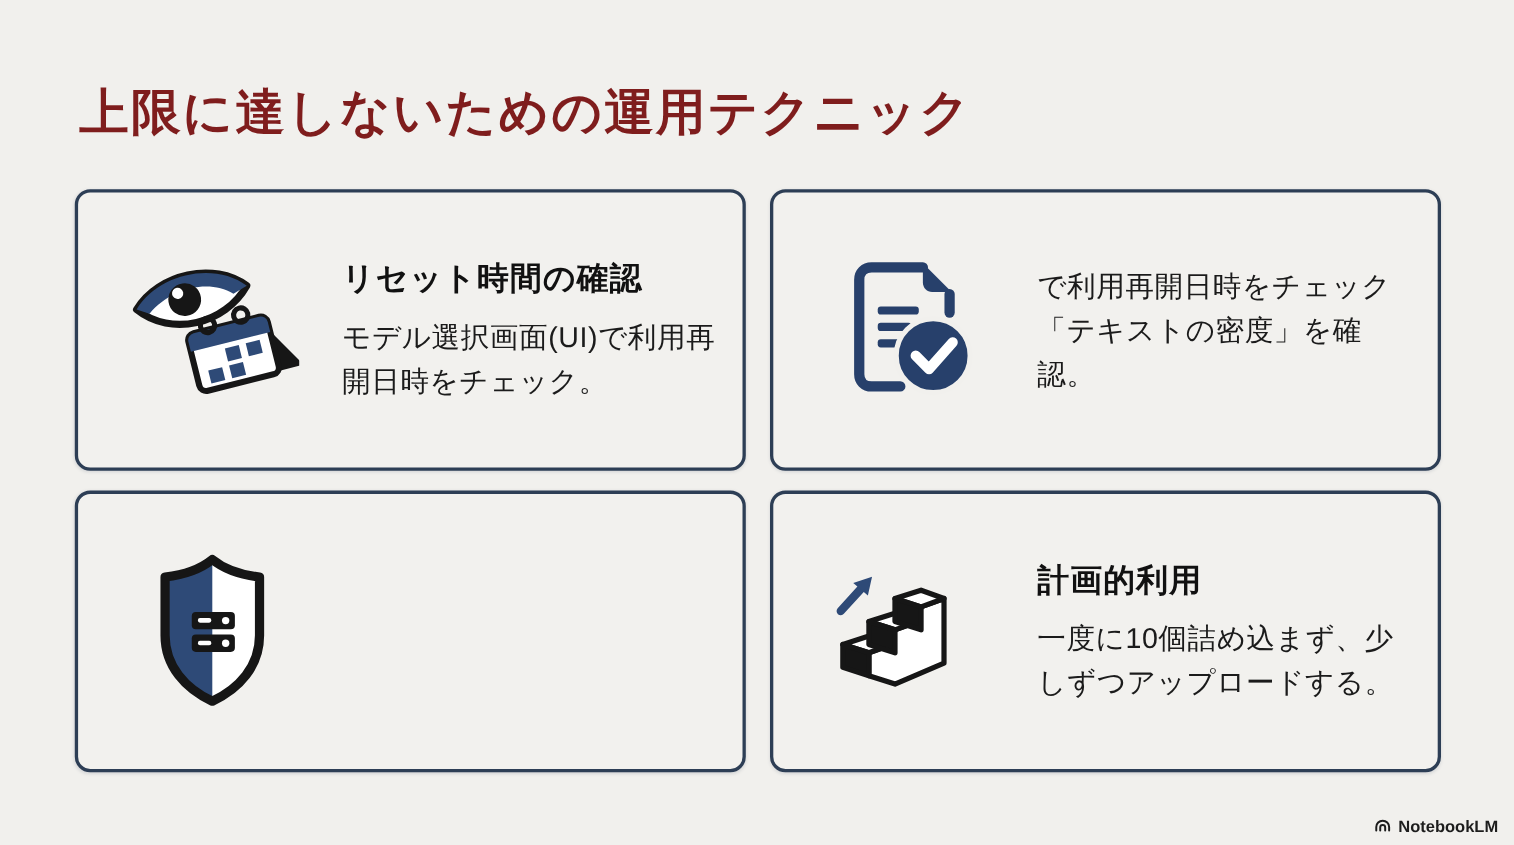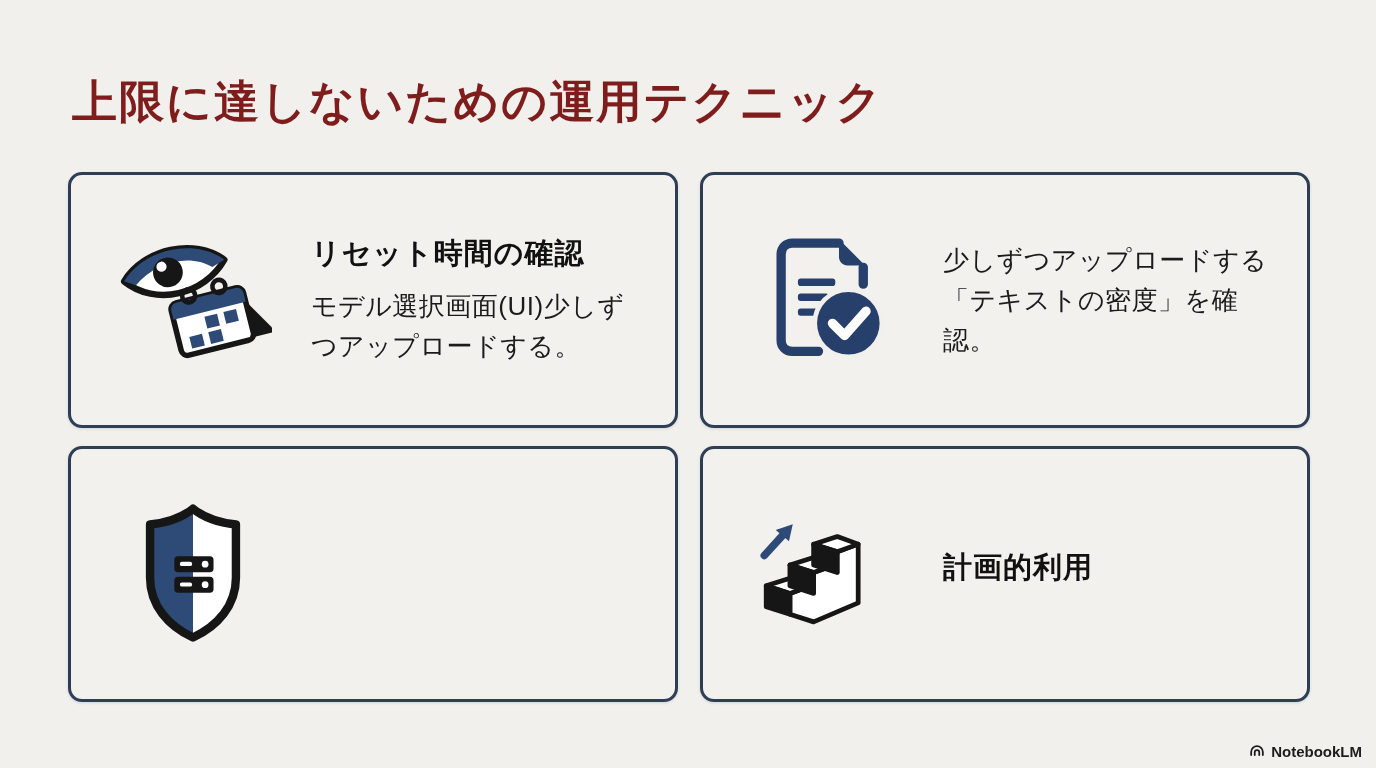--- a/index.html
+++ b/index.html
@@ -98,39 +98,39 @@
           <circle cx="56" cy="2" r="7" fill="none" stroke="#161616" stroke-width="5"></circle>
           <rect x="33" y="30" width="14" height="13" fill="#2e4a77"></rect>
           <rect x="54" y="30" width="14" height="13" fill="#2e4a77"></rect>
           <rect x="12" y="47" width="14" height="13" fill="#2e4a77"></rect>
           <rect x="33" y="47" width="14" height="13" fill="#2e4a77"></rect>
         </g>
       </svg>
     </div>
     <div class="card-text">
       <div class="card-title">リセット時間の確認</div>
-      <div class="card-body">モデル選択画面(UI)少しずつアップロードする。</div>
+      <div class="card-body">モデル選択画面(UI)で利用再開日時をチェック。</div>
     </div>
   </div>
 
   <div class="card">
     <div class="icon-wrap">
       <svg width="140" height="140" viewBox="0 0 150 150">
         <path d="M90,14 H40 c-7,0 -12,5 -12,12 v92 c0,7 5,12 12,12 h28" fill="none" stroke="#27406b" stroke-width="10" stroke-linecap="round" stroke-linejoin="round"></path>
         <path d="M116,40 v18" stroke="#27406b" stroke-width="10" stroke-linecap="round"></path>
         <path d="M90,10 l28,28 h-19 c-5,0 -9,-4 -9,-9 z" fill="#27406b"></path>
         <rect x="46" y="52" width="40" height="8" rx="3" fill="#27406b"></rect>
         <rect x="46" y="68" width="33" height="8" rx="3" fill="#27406b"></rect>
         <rect x="46" y="84" width="25" height="8" rx="3" fill="#27406b"></rect>
         <circle cx="100" cy="100" r="36" fill="#27406b" stroke="#f1f0ed" stroke-width="5"></circle>
         <path d="M83,100 l13,13 l23,-26" fill="none" stroke="#ffffff" stroke-width="10" stroke-linecap="round" stroke-linejoin="round"></path>
       </svg>
     </div>
     <div class="card-text">
-      <div class="card-body">少しずつアップロードする「テキストの密度」を確認。</div>
+      <div class="card-body">で利用再開日時をチェック「テキストの密度」を確認。</div>
     </div>
   </div>
 
   <div class="card">
     <div class="icon-wrap">
       <svg width="140" height="150" viewBox="0 0 150 160">
         <defs>
           <clipPath id="halfL">
               <rect x="0" y="0" width="75" height="160"></rect>
             </clipPath>
@@ -159,20 +159,21 @@
           <polygon points="43,58 68,50 90,58 68,66" fill="#ffffff"></polygon>
           <polygon points="68,36 93,28 115,36 93,44" fill="#ffffff"></polygon>
           <polygon points="18,80 43,88 43,110 18,102" fill="#161616"></polygon>
           <polygon points="43,58 68,66 68,88 43,80" fill="#161616"></polygon>
           <polygon points="68,36 93,44 93,66 68,58" fill="#161616"></polygon>
         </g>
       </svg>
     </div>
     <div class="card-text">
       <div class="card-title">計画的利用</div>
+      <div class="card-body">一度に10個詰め込まず、少しずつアップロードする。</div>
     </div>
   </div>
 
 </div>
 
 <div class="brand">
   <span>
     <svg width="18" height="18" viewBox="0 0 20 20">
       <path d="M3.5,14.5 v-3.5 a6.5,6.5 0 0 1 13,0 v3.5" fill="none" stroke="#1d1d1d" stroke-width="2" stroke-linecap="round"></path>
       <path d="M7.5,14.5 v-3 a2.5,2.5 0 0 1 5,0 v3" fill="none" stroke="#1d1d1d" stroke-width="2" stroke-linecap="round"></path>

